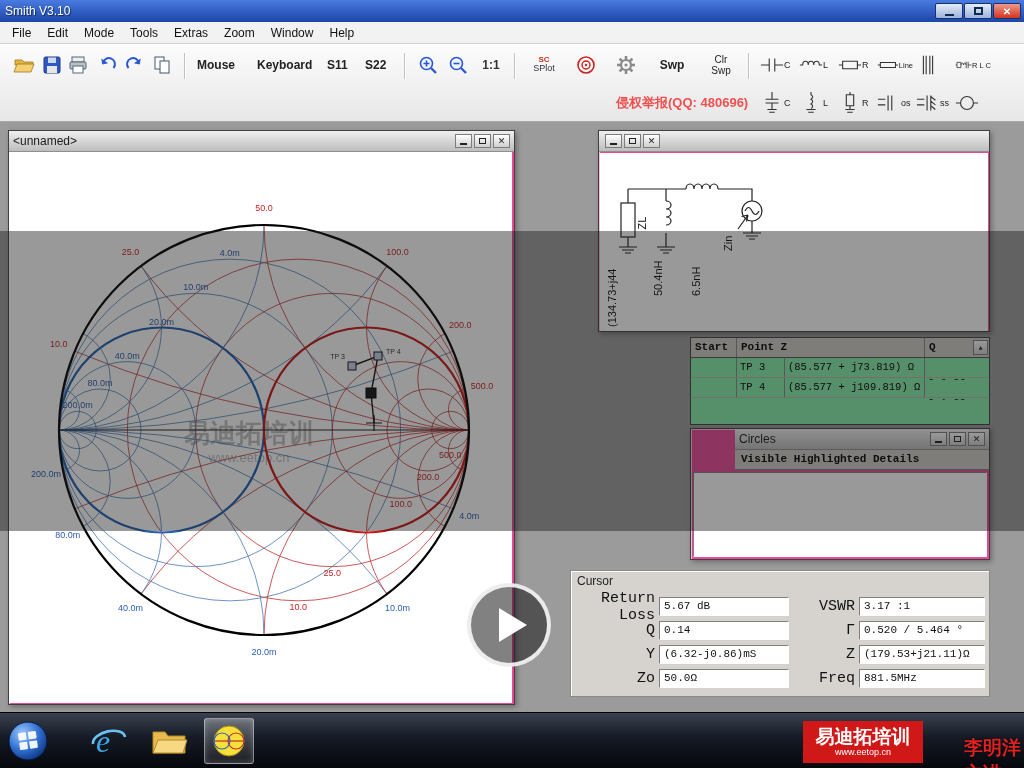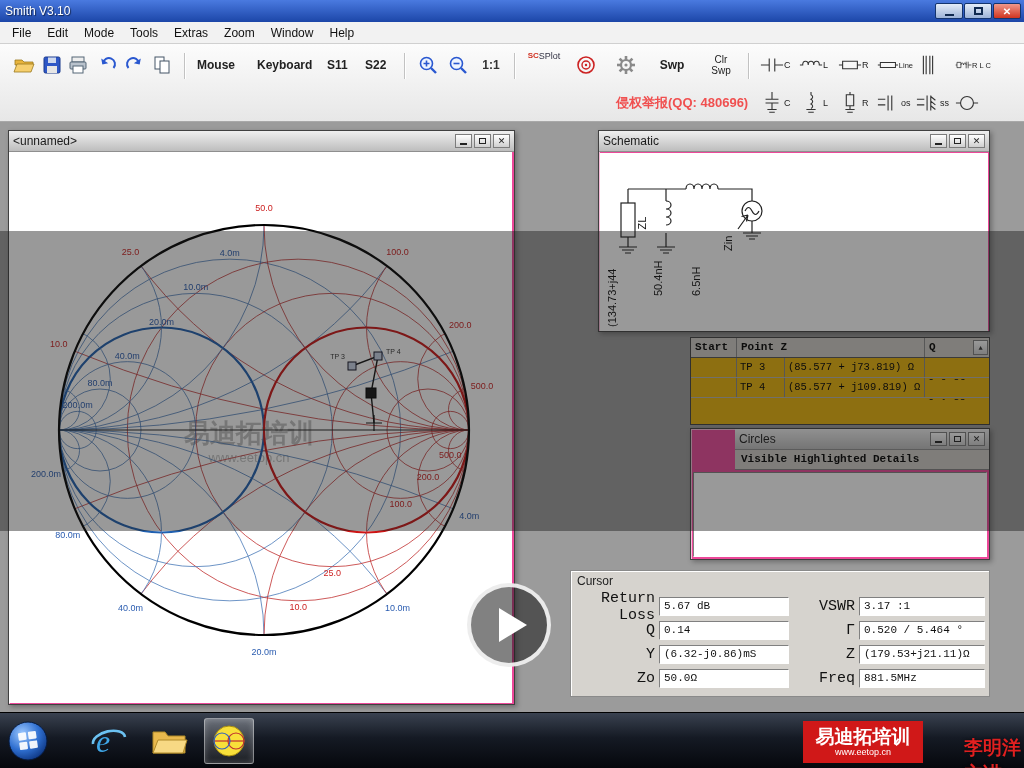--- a/index.html
+++ b/index.html
@@ -24,21 +24,21 @@
   .menu-item{padding:3px 8px;color:#111;}
 
   
   #toolbar{position:absolute;top:44px;left:0;width:1024px;height:78px;
     background:linear-gradient(#fcfcfc,#e7e7e7);border-bottom:1px solid #a8a8a8;}
   .tb-icon{position:absolute;top:7px;width:27px;height:27px;display:flex;align-items:center;justify-content:center;
     border:1px solid transparent;border-radius:2px;}
   .tb-sep{position:absolute;top:9px;width:1px;height:26px;background:#c2c2c2;box-shadow:1px 0 0 #fff;}
   .tb-text{position:absolute;top:7px;height:27px;display:flex;align-items:center;font-weight:bold;color:#222;padding:0 5px;}
   .onetoone{font-weight:bold;color:#333;}
-  .scsplot{display:flex;flex-direction:row;align-items:flex-start;line-height:1;}
+  .scsplot{display:flex;flex-direction:column;align-items:center;line-height:1;}
   .scsplot .sc{color:#d03020;font-size:8px;font-weight:bold;}
   .scsplot .sp{color:#334;font-size:9px;}
   .swp{font-weight:bold;color:#222;font-size:12px;}
   .clrswp{display:flex;flex-direction:column;align-items:center;line-height:1.1;font-size:10px;color:#222;}
   .notice{position:absolute;left:616px;top:50px;color:#f05050;font-weight:bold;font-size:13px;}
   
   #palette{position:absolute;left:758px;top:3px;width:238px;height:74px;}
   .pal-cell{position:absolute;width:39px;height:36px;display:flex;align-items:center;justify-content:flex-start;
     padding-left:1px;border:1px solid transparent;border-radius:2px;}
   .pal-label{font-size:9px;color:#222;white-space:nowrap;}
@@ -75,21 +75,21 @@
   .trace{fill:none;stroke:#111;stroke-width:1.4;}
   .mk{fill:#c8d4e8;stroke:#112;stroke-width:1;}
   .mks{fill:#111;stroke:#000;}
   .cross{stroke:#111;stroke-width:1.2;fill:none;}
 
   #schematic-window{left:598px;top:8px;width:392px;height:202px;}
   #schematic-svg{display:block;background:#fff;margin:1px;}
   .sch{font-size:11px;fill:#111;font-family:"Liberation Sans",sans-serif;}
 
   
-  #points-table{left:690px;top:215px;width:300px;height:88px;background:#eab308;border:1px solid #404040;
+  #points-table{left:690px;top:215px;width:300px;height:88px;background:#86efac;border:1px solid #404040;
     position:absolute;font-family:"Liberation Mono",monospace;}
   .pt-header{display:flex;height:20px;border-bottom:1px solid #555;position:relative;background:#d0cdc6;}
   .pt-hc{font-size:11px;font-weight:bold;padding:3px 4px;border-right:1px solid #888;white-space:nowrap;overflow:hidden;}
   .pt-up{position:absolute;right:1px;top:2px;width:15px;height:15px;background:linear-gradient(#fff,#cfcfcf);
     border:1px solid #7c7c7c;font-size:7px;text-align:center;line-height:14px;color:#333;}
   .pt-row{display:flex;height:20px;border-bottom:1px solid #b8b4ac;}
   .pt-c{font-size:10.5px;padding:3px 3px;border-right:1px solid #888;white-space:nowrap;overflow:hidden;}
   .pt-c0{width:46px;} .pt-c1{width:48px;} .pt-c2{width:140px;} .pt-c3{width:64px;border-right:none;margin-top:16px;}
   .pt-h0{width:46px;} .pt-h1{width:188px;} .pt-h2{width:64px;border-right:none;}
 
@@ -428,21 +428,20 @@
             <rect x="357" y="236" width="10" height="10" class="mks"></rect>
             <path d="M365,263 v16 M357,271 h16" class="cross"></path>
             <text x="336" y="207" class="lt" text-anchor="end">TP 3</text>
             <text x="377" y="202" class="lt" text-anchor="start">TP 4</text>
           </g>
         </svg>
     </div>
 
     <div class="window" id="schematic-window">
       <div class="wtitle">
-        <span class="wt">Schematic</span>
         <div class="wbtns">
           <div class="wbtn">
               <span class="wg-min"></span>
             </div>
           <div class="wbtn">
               <span class="wg-max"></span>
             </div>
           <div class="wbtn">
               <span class="wg-x">✕</span>
             </div>

